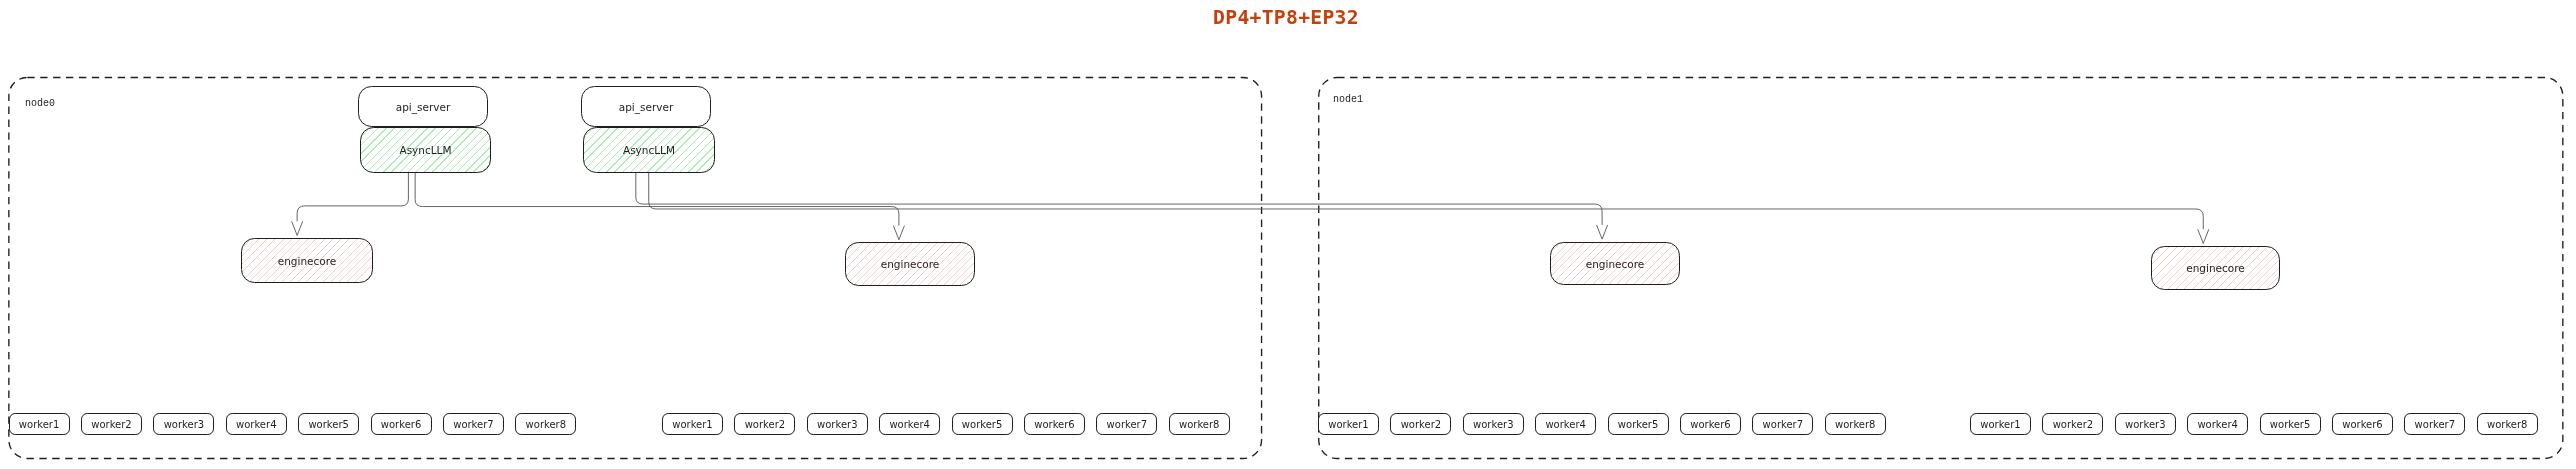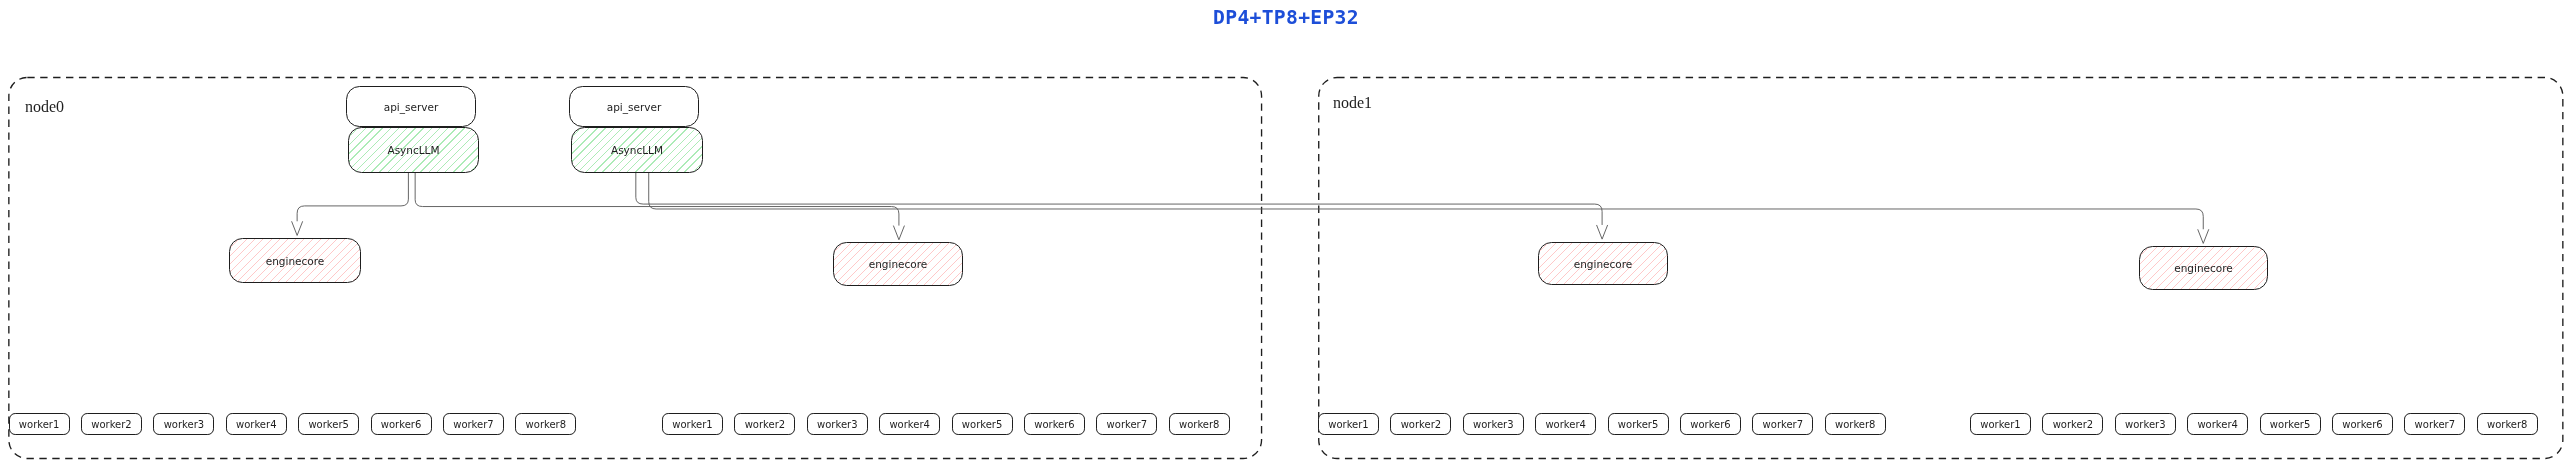--- a/index.html
+++ b/index.html
@@ -10,35 +10,35 @@
     color: #1e1e1e;
     position: relative;
     overflow: hidden;
   }
   .canvas { position: absolute; left: 0; top: 0; width: 2576px; height: 469px; }
 
   .title {
     position: absolute; left: 1206px; top: 6.2px; width: 160px;
     font-family: "DejaVu Sans Mono", "Liberation Mono", monospace;
     font-size: 19.7px; font-weight: 600; letter-spacing: 0.3px;
-    color: #1d4ed8; text-align: center; white-space: nowrap;
+    color: #c2410c; text-align: center; white-space: nowrap;
   }
 
   .node-label {
     position: absolute;
-    font-family: Liberation Serif, serif;
-    font-size: 16px; font-weight: 500; color: #1e1e1e; white-space: nowrap;
+    font-family: Liberation Mono, monospace;
+    font-size: 10px; font-weight: 500; color: #1e1e1e; white-space: nowrap;
   }
 
   .box {
     position: absolute; box-sizing: border-box;
     border: 1.4px solid #1e1e1e;
     background-color: #ffffff;
     display: flex; align-items: center; justify-content: center;
-    font-size: 10.5px; color: #1e1e1e; white-space: nowrap;
+    font-size: 10.5px; color: #1e1e1e; white-space: nowrap; margin-left: 12px;
   }
   .api  { border-radius: 13.5px; }
   .llm  {
     border-radius: 13.5px;
     background-image: repeating-linear-gradient(135deg,
       rgba(105,219,124,0.55) 0px, rgba(105,219,124,0.55) 1px,
       transparent 1px, transparent 5.8px);
     text-align: right;
   }
   .engine {

